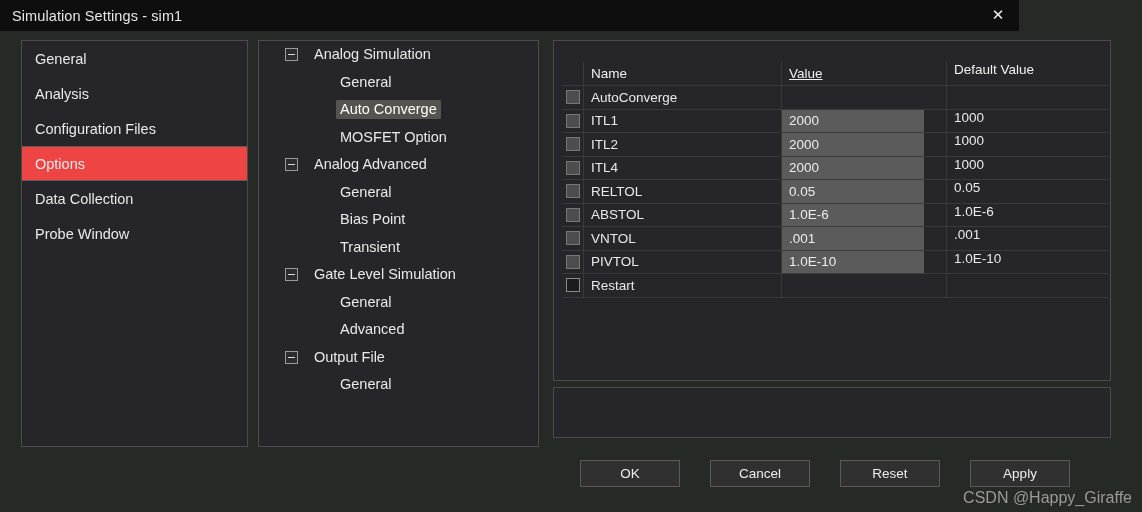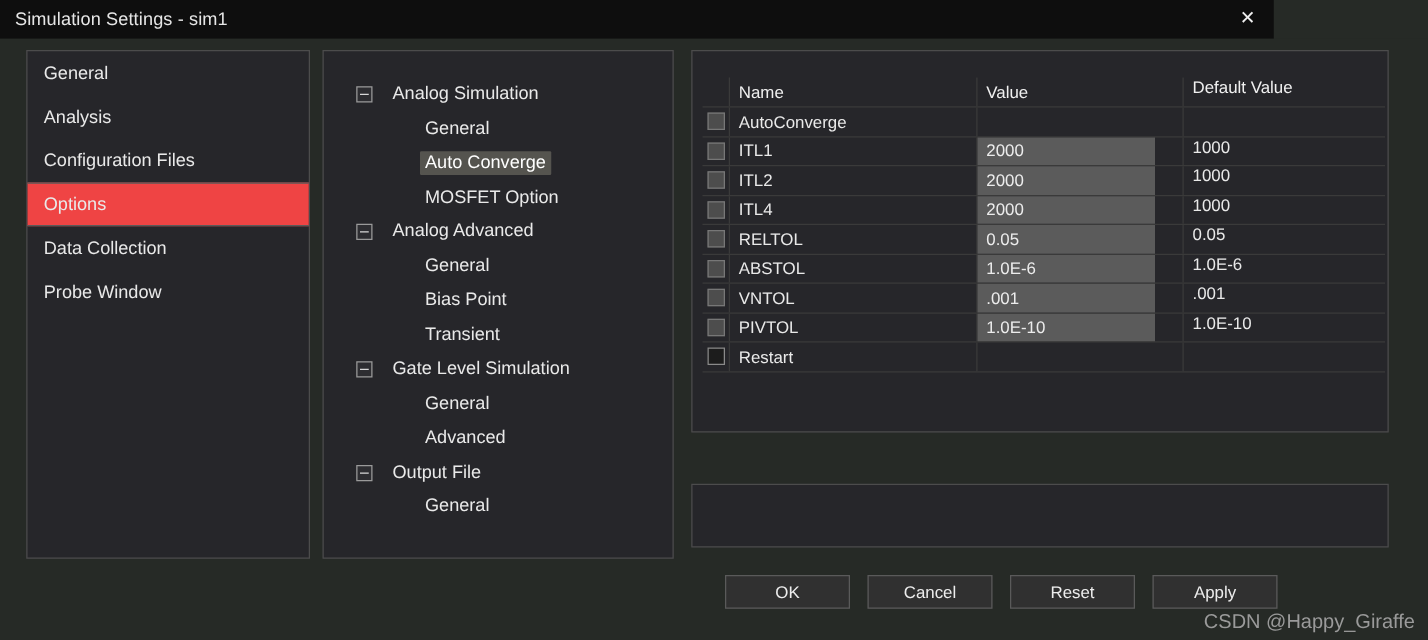--- a/index.html
+++ b/index.html
@@ -76,21 +76,20 @@
     border-bottom: 1px solid #5a5a5a;
   }
 
   
   #treepanel {
     position: absolute;
     left: 258px; top: 9px;
     width: 281px; height: 407px;
     background: #26262a;
     border: 1px solid #4c4c4c;
-    padding-top: 21px;
   }
   .tree-row {
     height: 27.5px;
     display: flex;
     align-items: center;
     font-size: 14.5px;
     color: #e9e9e9;
     white-space: nowrap;
     cursor: pointer;
   }
@@ -118,21 +117,21 @@
   }
   .tree-row.selected .label-box {
     background: #55544f;
     color: #ffffff;
   }
 
   
   #tablepanel {
     position: absolute;
     left: 553px; top: 9px;
-    width: 558px; height: 306px;
+    width: 558px; height: 341px;
     background: #26262a;
     border: 1px solid #4c4c4c;
     overflow: hidden;
   }
   #grid {
     position: absolute;
     left: 8px; top: 21px;
     width: 546px;
   }
   .grow {
@@ -198,38 +197,38 @@
     font-size: 13.5px;
     color: #e9e9e9;
     white-space: nowrap;
   }
   .grow.header .cell-name,
   .grow.header .cell-value,
   .grow.header .cell-default {
     font-size: 13.5px;
     color: #f0f0f0;
   }
-  .grow.header .cell-value { padding-left: 7px; }
+  .grow.header .cell-value { padding-left: 7px; text-decoration: underline; }
 
   
   #descbox {
     position: absolute;
     left: 553px; top: 356px;
     width: 558px; height: 51px;
     background: #26262a;
     border: 1px solid #4c4c4c;
   }
 
   
   #buttonbar {
     position: absolute;
     left: 580px; top: 429px;
     width: 530px; height: 27px;
     display: flex;
-    gap: 14px;
+    gap: 30px;
   }
   .btn {
     width: 100px;
     height: 27px;
     background: #303030;
     border: 1px solid #5a5a5a;
     color: #ededed;
     font-size: 13.5px;
     display: flex;
     align-items: center;

